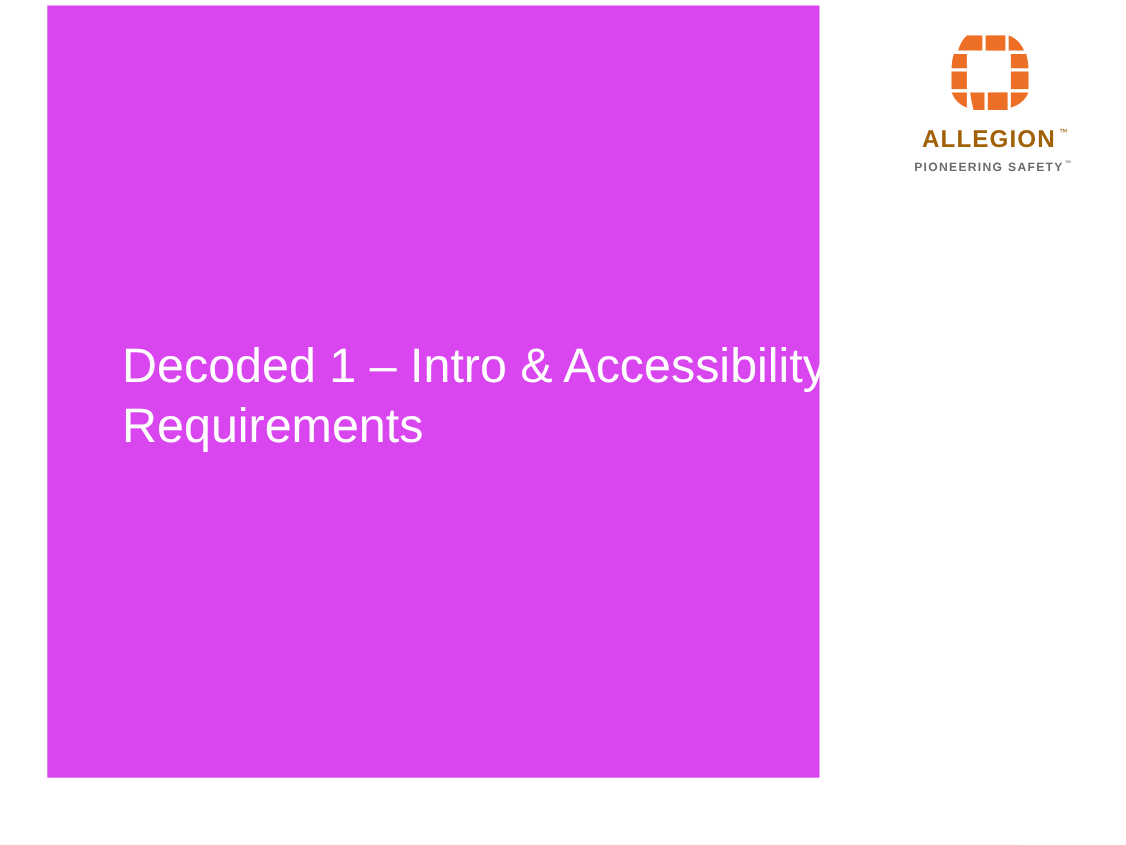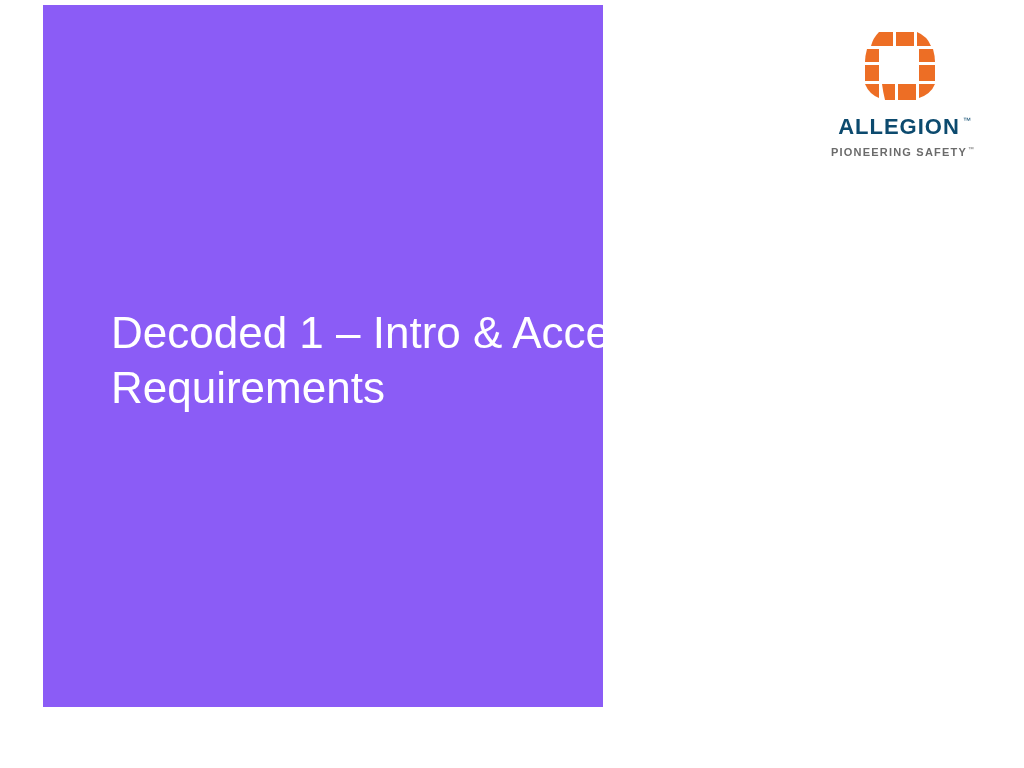--- a/index.html
+++ b/index.html
@@ -7,23 +7,23 @@
   .slide {
     position: relative;
     width: 1024px;
     height: 768px;
     background: #ffffff;
   }
   .orange-block {
     position: absolute;
     left: 43px;
     top: 5px;
-    width: 560px;
+    width: 702px;
     height: 702px;
-    background: #8b5cf6;
+    background: #d946ef;
     padding-left: 15px;
   }
   .title {
     position: absolute;
     left: 68px;
     top: 300px;
     width: 650px;
     color: #ffffff;
     font-size: 44px;
     font-weight: 400;
@@ -39,21 +39,21 @@
     align-items: center;
   }
   .logo-mark {
     width: 76px;
     height: 70px;
     position: relative;
     margin-bottom: 12px;
   }
   .logo-mark svg { display: block; }
   .logo-name {
-    color: #0c4a6e;
+    color: #a16207;
     font-size: 22px;
     font-weight: 700;
     letter-spacing: 1px;
     margin-bottom: 6px;
     position: relative;
   }
   .logo-name .tm {
     font-size: 8px;
     position: absolute;
     top: 2px;

